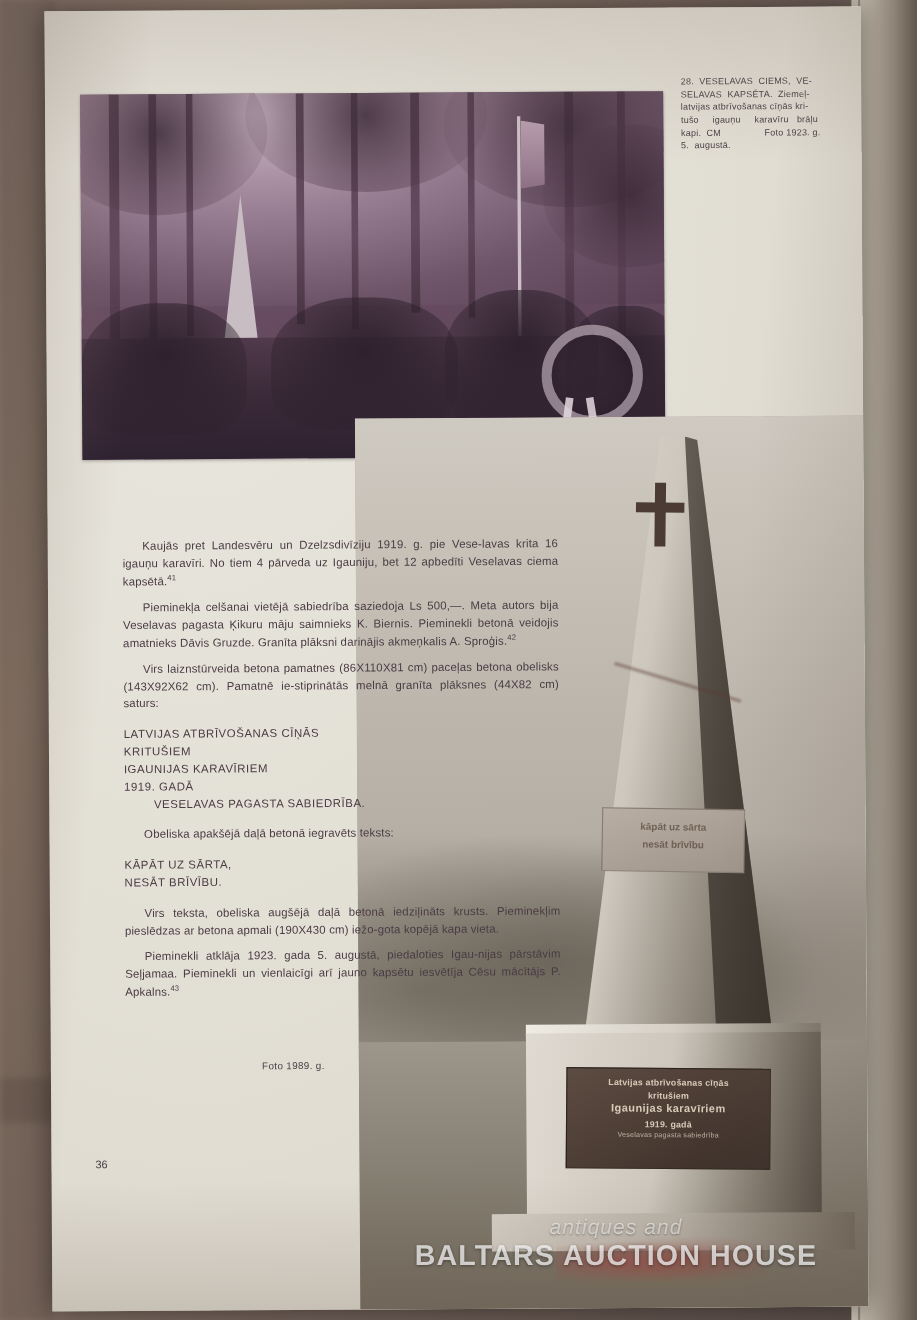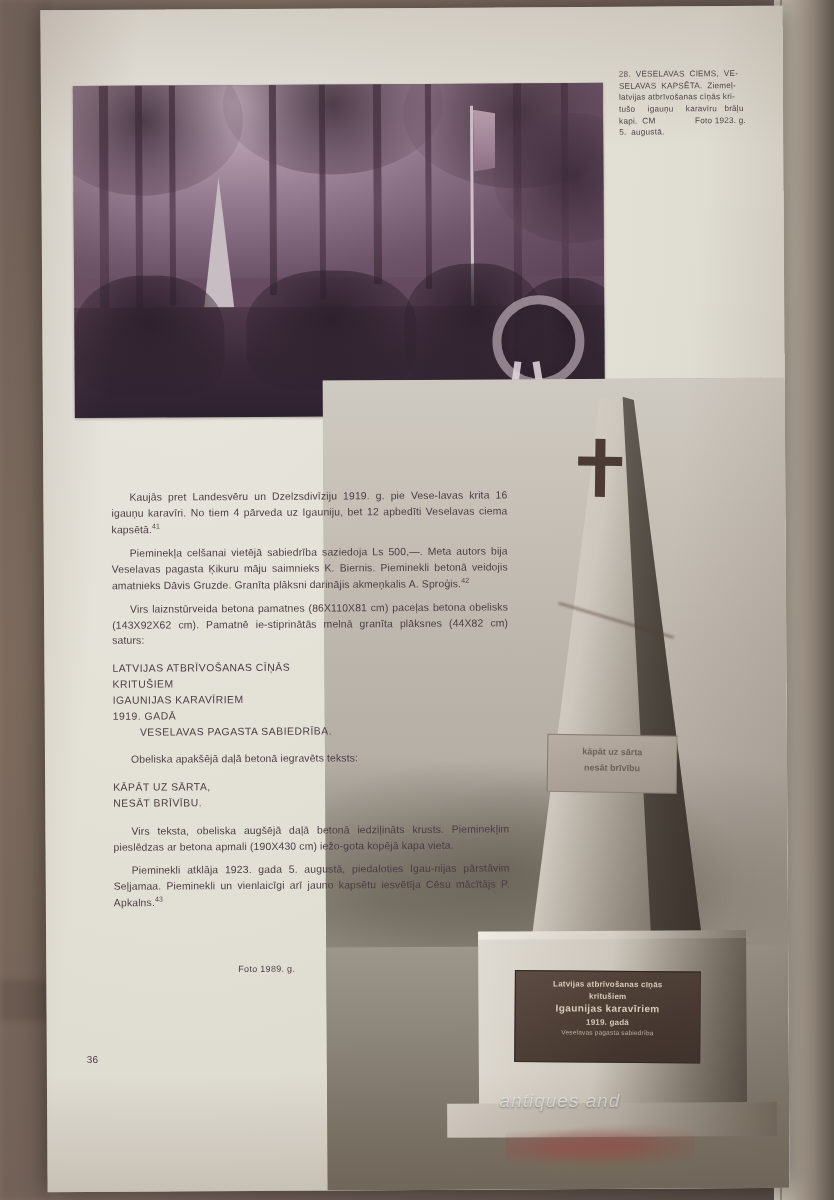--- a/index.html
+++ b/index.html
@@ -356,20 +356,21 @@
     width: 520px;
     text-align: center;
     pointer-events: none;
   }
   #watermark .wm-small {
     font-size: 19px;
     color: rgba(255,255,255,0.55);
     letter-spacing: 1px;
     font-style: italic;
     text-shadow: 0 1px 2px rgba(0,0,0,0.35);
+    margin-top: 16px;
   }
   #watermark .wm-big {
     font-size: 26px;
     font-weight: bold;
     color: rgba(255,255,255,0.72);
     letter-spacing: 1px;
     text-shadow: 0 1px 3px rgba(0,0,0,0.4);
     margin-top: -2px;
   }
 </style>
@@ -488,15 +489,16 @@
     </div>
 
     <div id="photo-credit">Foto 1989. g.</div>
 
     <div id="page-number">36</div>
 
   </div>
 
   <div id="watermark">
     <div class="wm-small">antiques and</div>
+    <div class="wm-big">BALTARS AUCTION HOUSE</div>
   </div>
 
 </div>
 
 </body></html>

